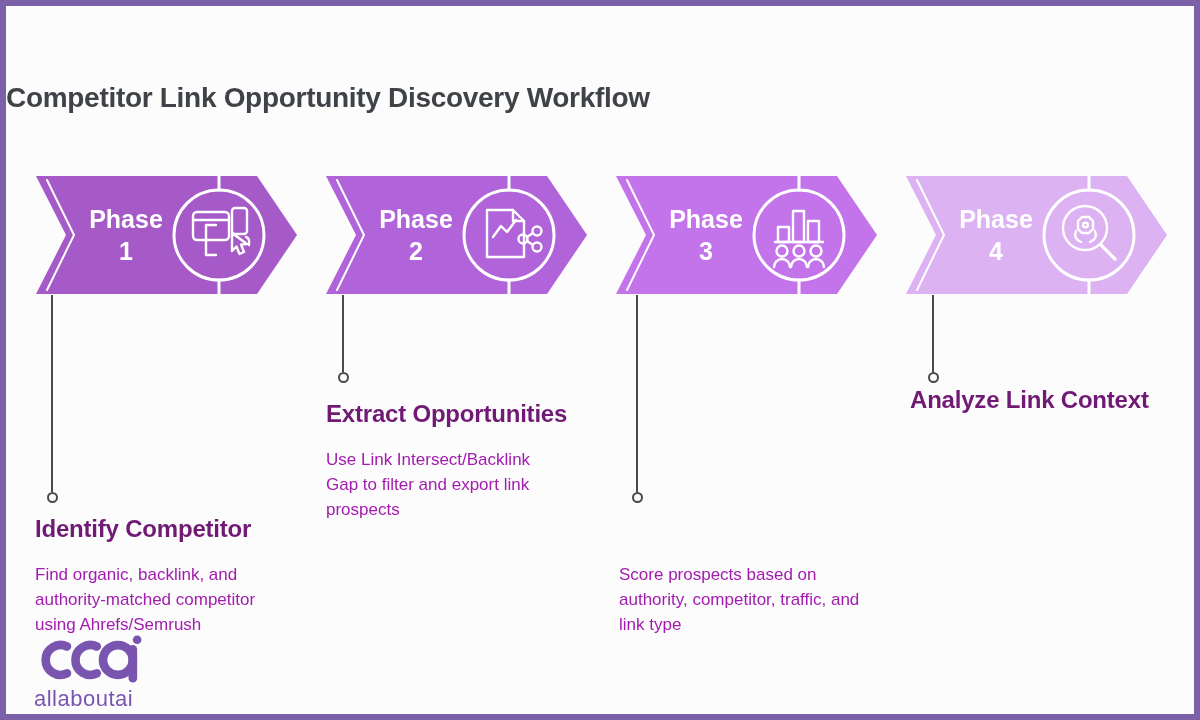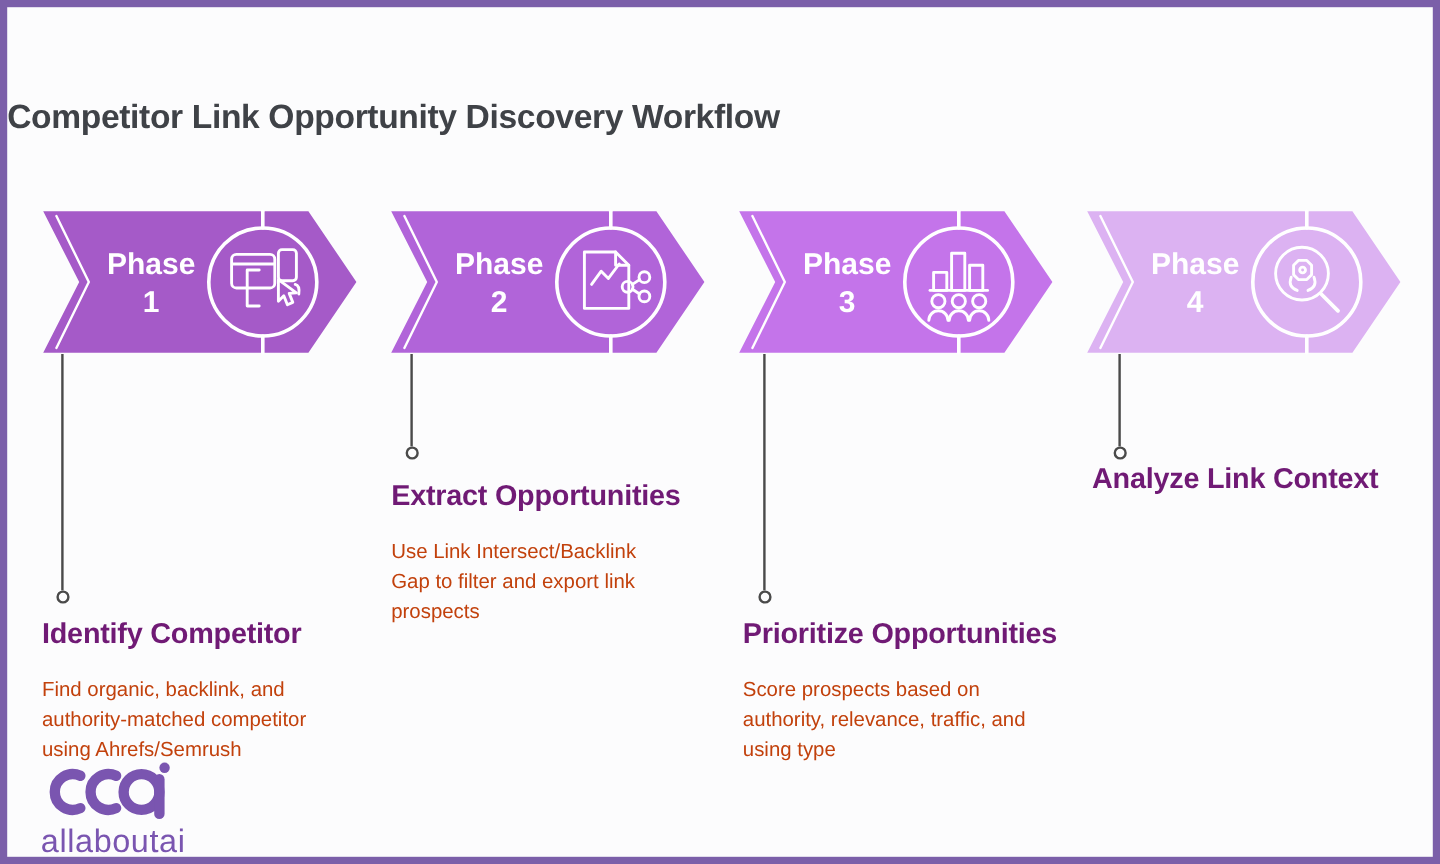--- a/index.html
+++ b/index.html
@@ -21,27 +21,27 @@
   .connector{position:absolute;width:2px;background:#4a4a4a;}
   .connector-dot{
     position:absolute;width:7px;height:7px;border:2px solid #4a4a4a;
     border-radius:50%;background:#fcfcfd;
   }
   .step-heading{
     position:absolute;font-size:24px;font-weight:bold;color:#701a75;
     letter-spacing:-0.2px;white-space:nowrap;
   }
   .step-desc{
-    position:absolute;font-size:17px;line-height:25px;color:#c2410c;
+    position:absolute;font-size:17px;line-height:25px;color:#a21caf;
   }
   .logo{position:absolute;left:26px;top:628px;width:140px;height:80px;}
   .logo-mark{position:absolute;left:0;top:0;}
   .logo-text{
     position:absolute;left:2px;top:52px;
-    font-size:27px;font-weight:500;color:#7a55b0;letter-spacing:0.5px;
+    font-size:22px;font-weight:500;color:#7a55b0;letter-spacing:0.5px;
   }
   .icon-stroke{fill:none;stroke:#ffffff;stroke-width:2.4;stroke-linecap:round;stroke-linejoin:round;}
 </style>
 </head>
 <body>
 
 <div class="frame">
 
   <div class="title">Competitor Link Opportunity Discovery Workflow</div>
 
@@ -134,22 +134,21 @@
 
   <div class="connector" style="left:926px;top:289px;height:77px"></div>
   <div class="connector-dot" style="left:922px;top:366px"></div>
 
   <div class="step-heading" style="left:29px;top:509px">Identify Competitor</div>
   <div class="step-desc" style="left:29px;top:556px;width:258px">Find organic, backlink, and authority-matched competitor using Ahrefs/Semrush</div>
 
   <div class="step-heading" style="left:320px;top:394px">Extract Opportunities</div>
   <div class="step-desc" style="left:320px;top:441px;width:232px">Use Link Intersect/Backlink Gap to filter and export link prospects</div>
 
-  <div class="step-heading" style="left:613px;top:509px">Prioritize Opportunities</div>
-  <div class="step-desc" style="left:613px;top:556px;width:262px">Score prospects based on authority, relevance, traffic, and using type</div>
+  <div class="step-desc" style="left:613px;top:556px;width:262px">Score prospects based on authority, competitor, traffic, and link type</div>
 
   <div class="step-heading" style="left:904px;top:380px">Analyze Link Context</div>
 
   <div class="logo">
     <svg class="logo-mark" width="118" height="50" viewBox="0 0 118 52">
       <g fill="none" stroke="#7a55b0" stroke-width="9" stroke-linecap="round">
         <path d="M34,13 A15.5,15.5 0 1 0 34,41"></path>
         <path d="M65,13 A15.5,15.5 0 1 0 65,41"></path>
         <circle cx="87" cy="27" r="15.5"></circle>
         <line x1="102.5" y1="16" x2="102.5" y2="46"></line>

